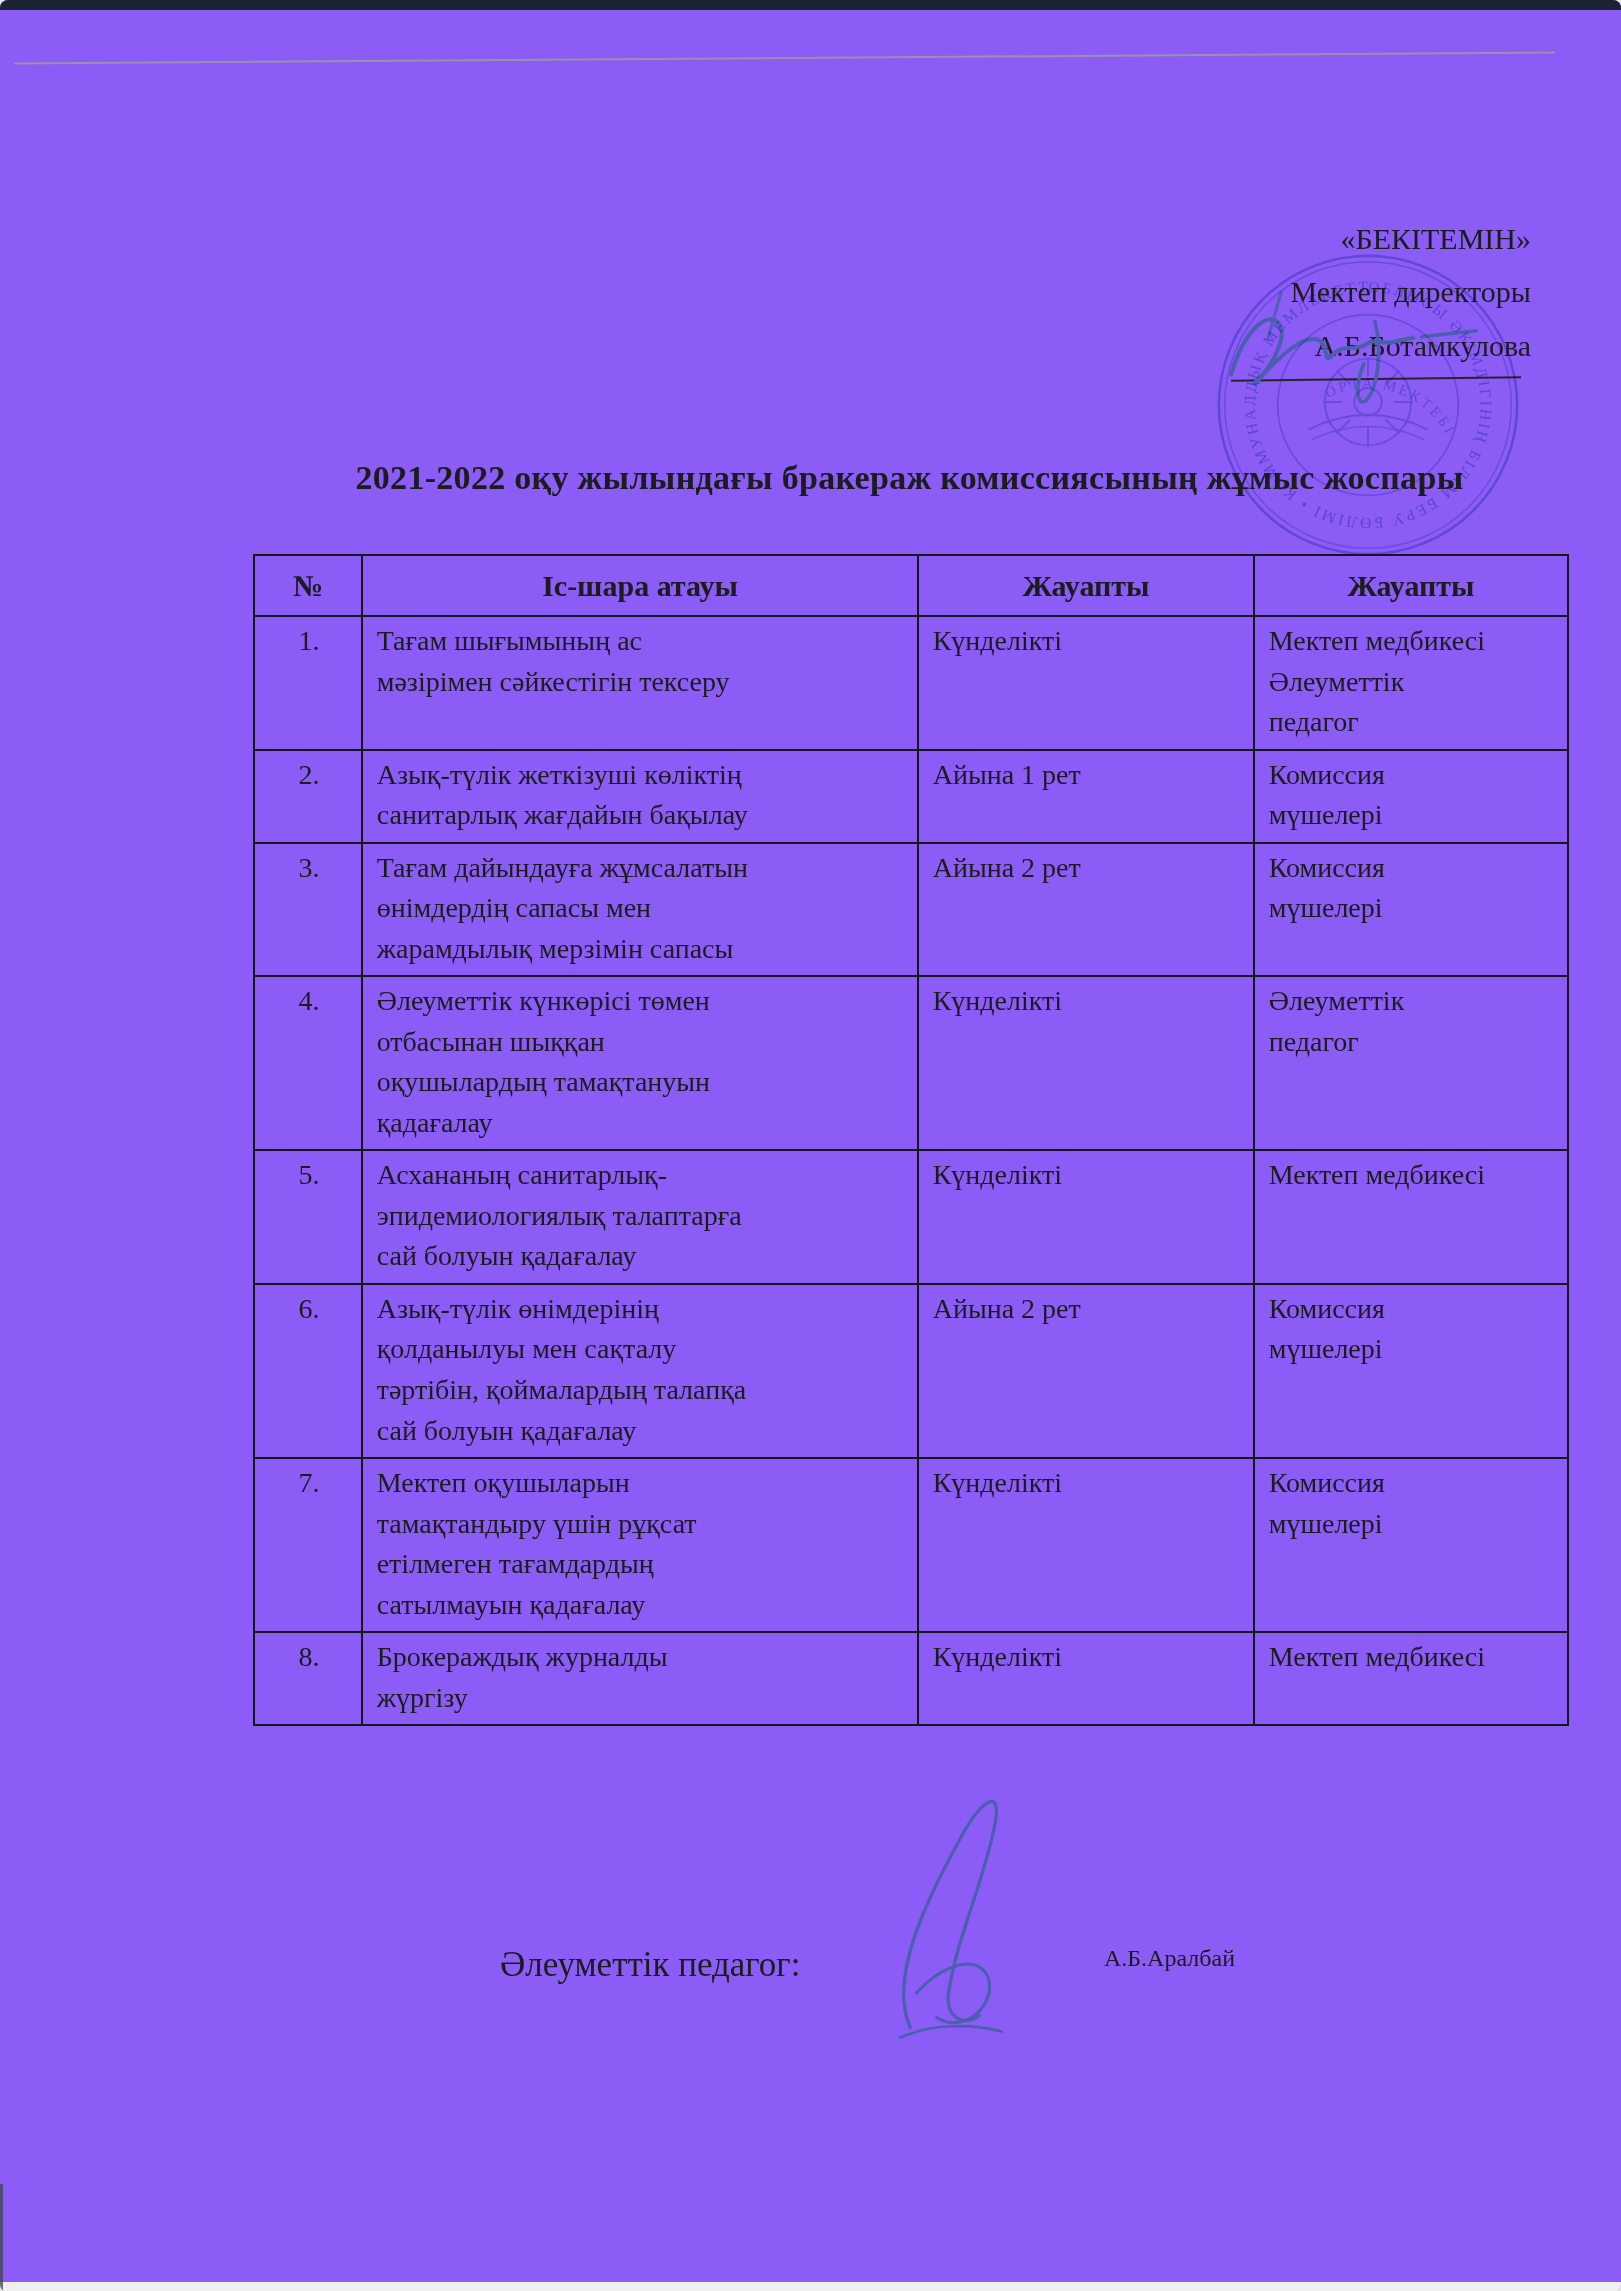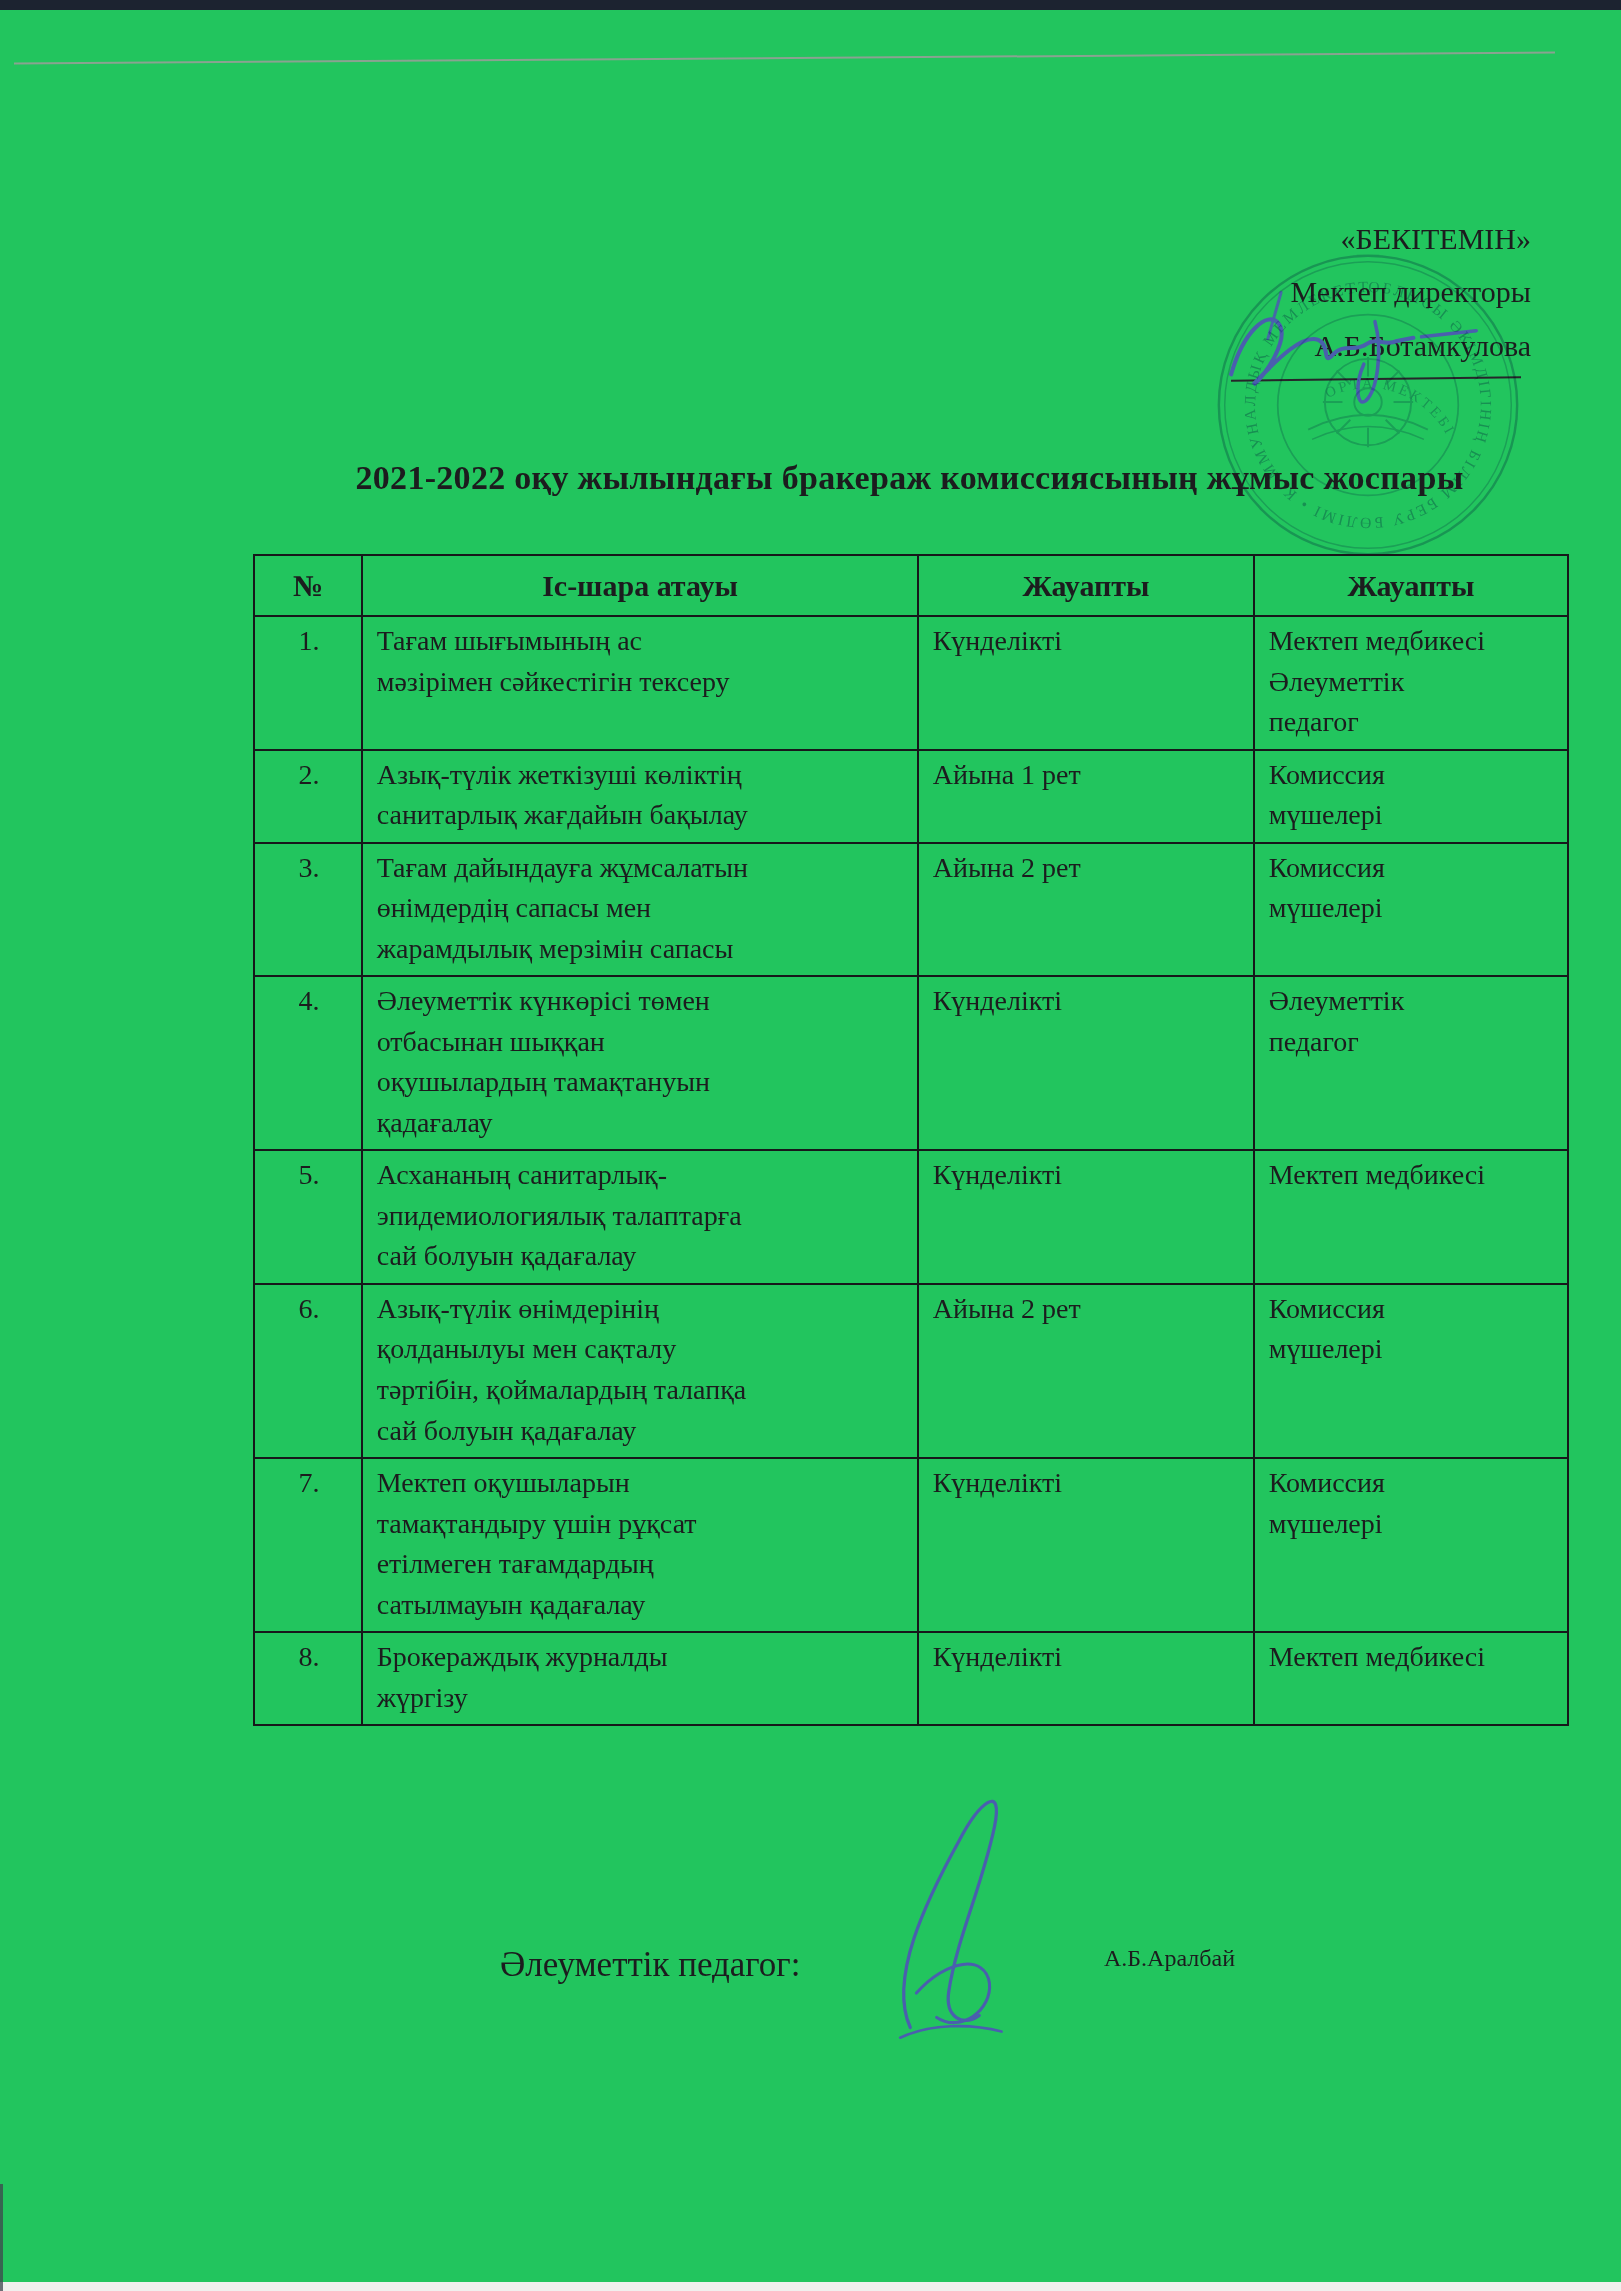--- a/index.html
+++ b/index.html
@@ -1,22 +1,23 @@
 <!DOCTYPE html>
 <html><head>
 <meta charset="utf-8">
 <style>
   html,body{margin:0;padding:0;background:#e8e8e8;}
   .page{
     position:relative;
     width:1621px;height:2292px;
-    background:#22c55e;
+    background:#8b5cf6;
     overflow:hidden;
     font-family:"Liberation Serif","DejaVu Serif",serif;
     color:#1c1c1e;
+    border-radius:8px;
   }
   
   .scan-strip-top{position:absolute;left:0;top:0;width:1621px;height:9.8px;background:#1c2330;}
   .scan-line{position:absolute;left:13.7px;top:57px;width:1541px;height:2px;background:#9c9c9a;transform:rotate(-0.4deg);opacity:.85;}
   .scan-strip-bottom{position:absolute;left:0;bottom:0;width:1621px;height:9.8px;background:#f0f0ee;}
   .scan-edge-left{position:absolute;left:0;top:2184px;width:2.9px;height:108px;background:#3f444d;opacity:.75;}
 
   
   .approval{position:absolute;top:212px;right:90px;text-align:right;font-size:30px;line-height:1.78;}
   .approval div{white-space:nowrap;}

